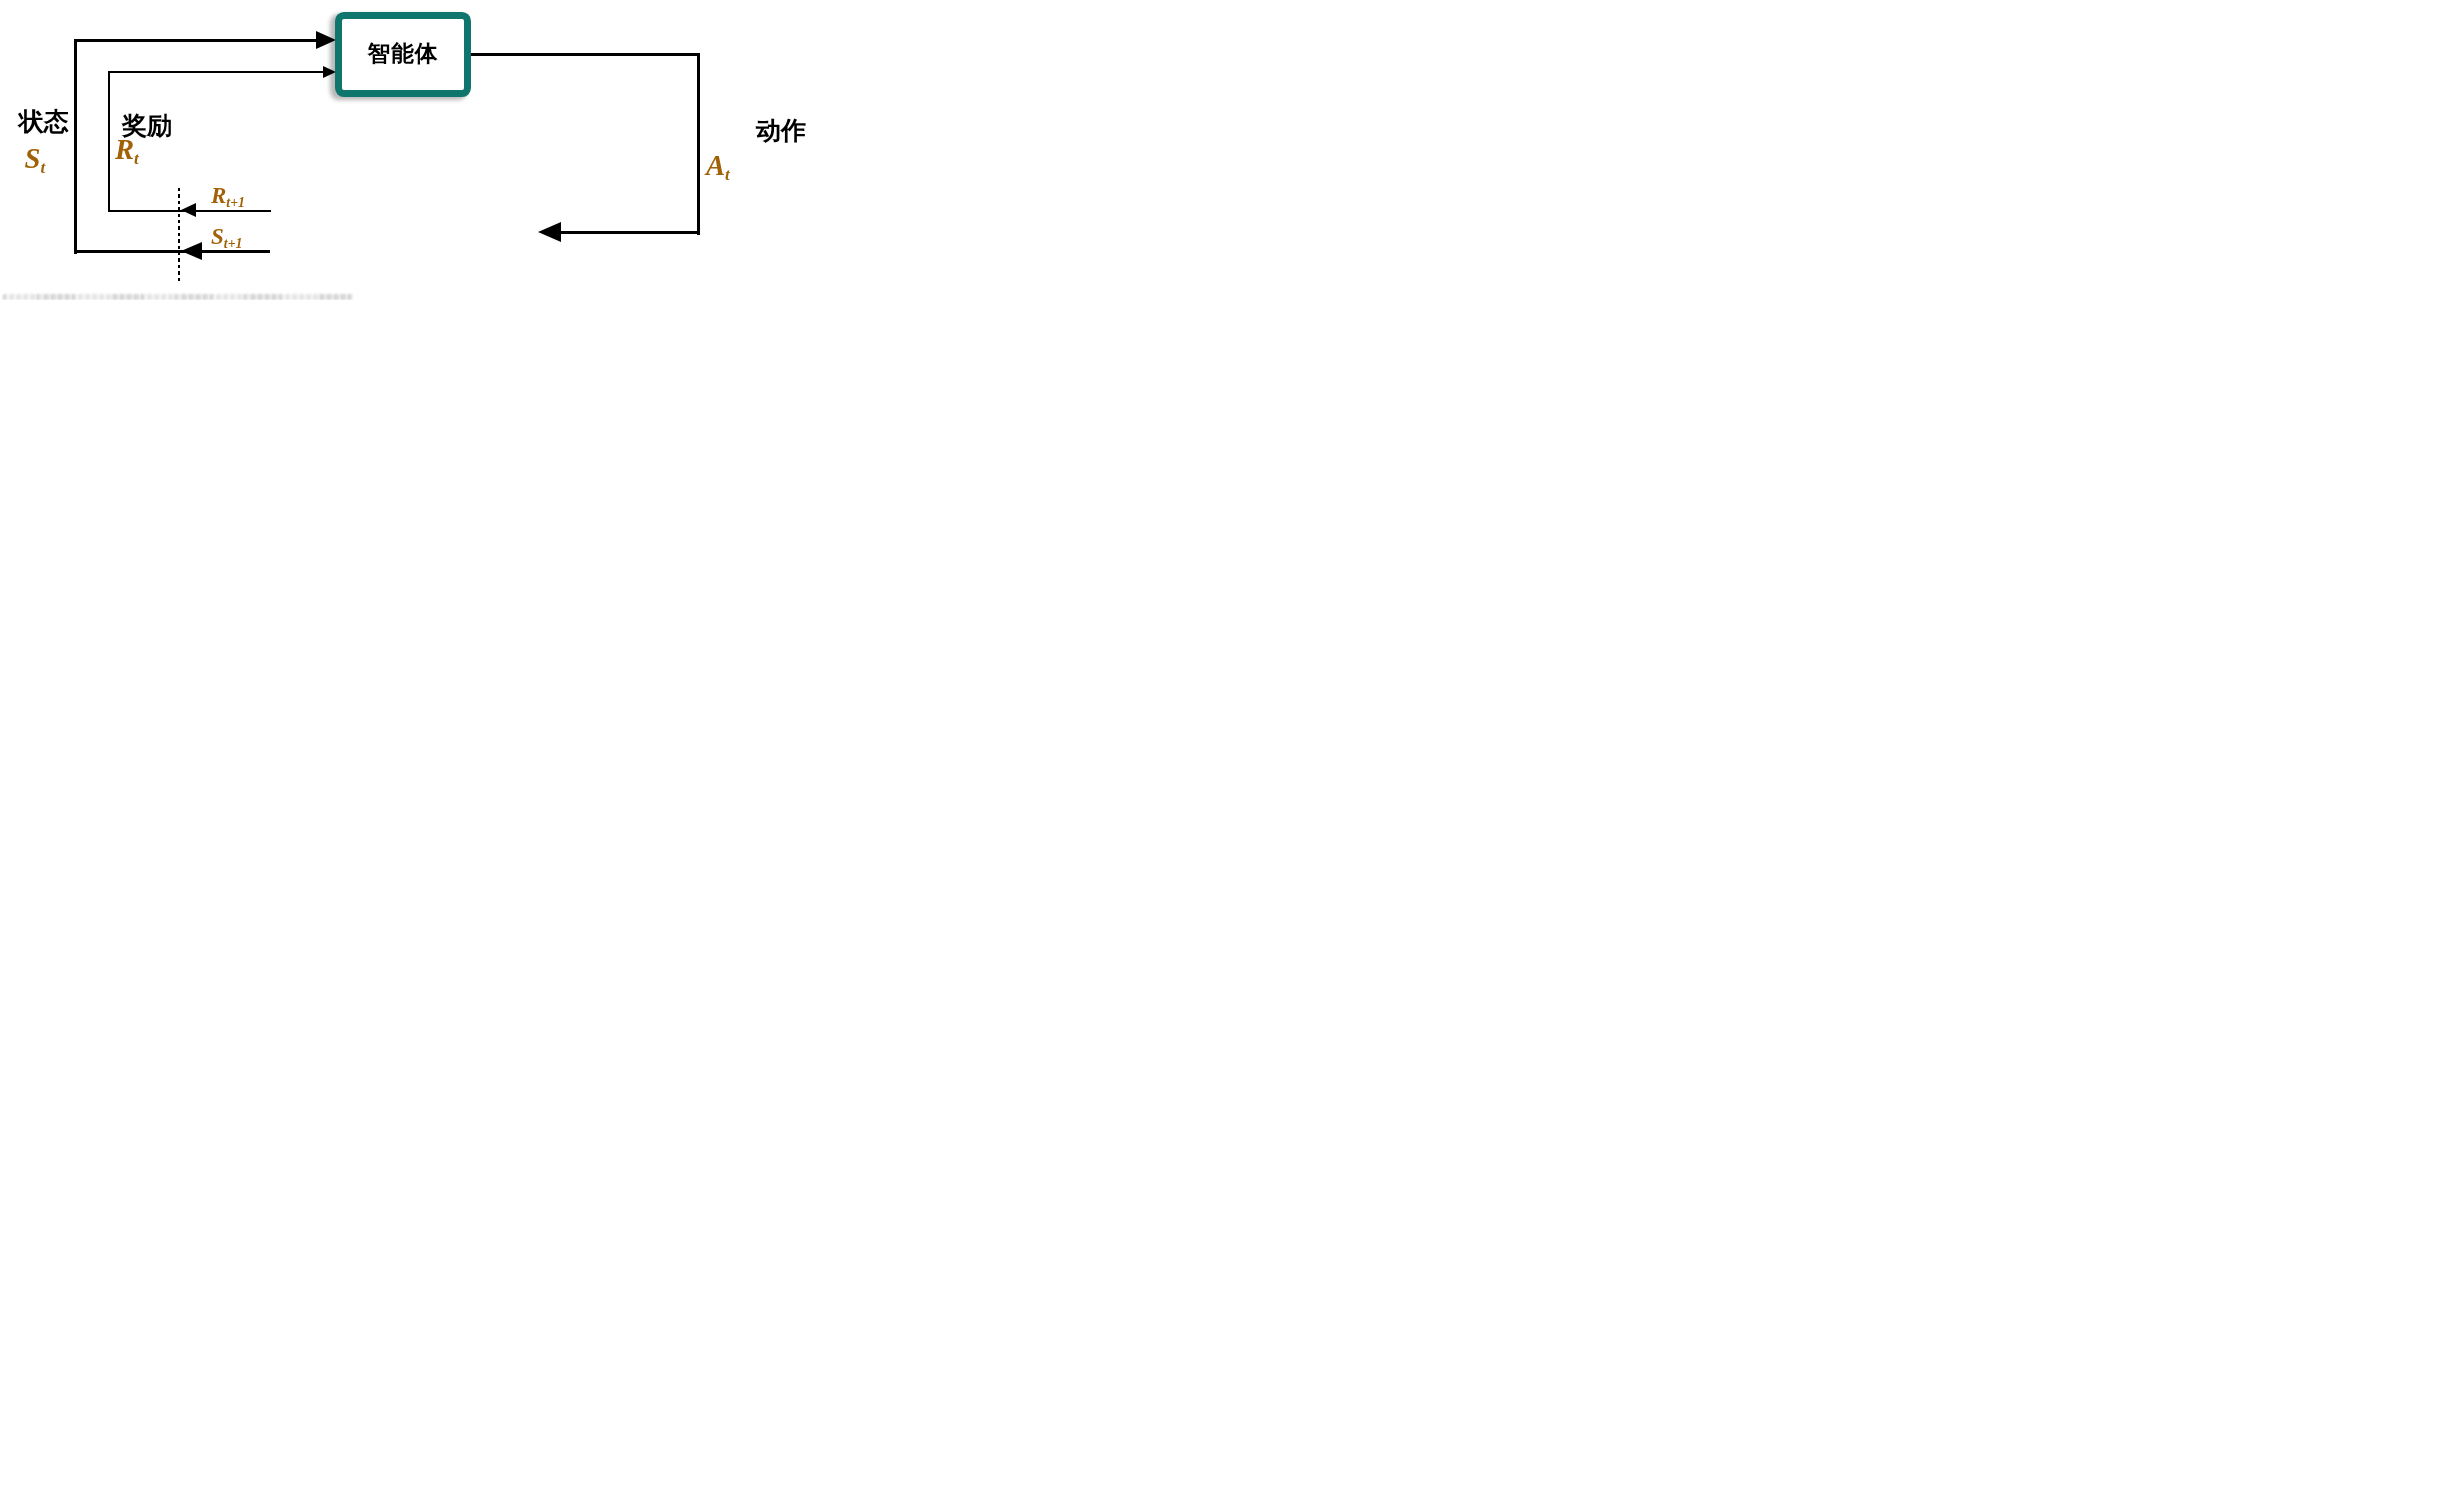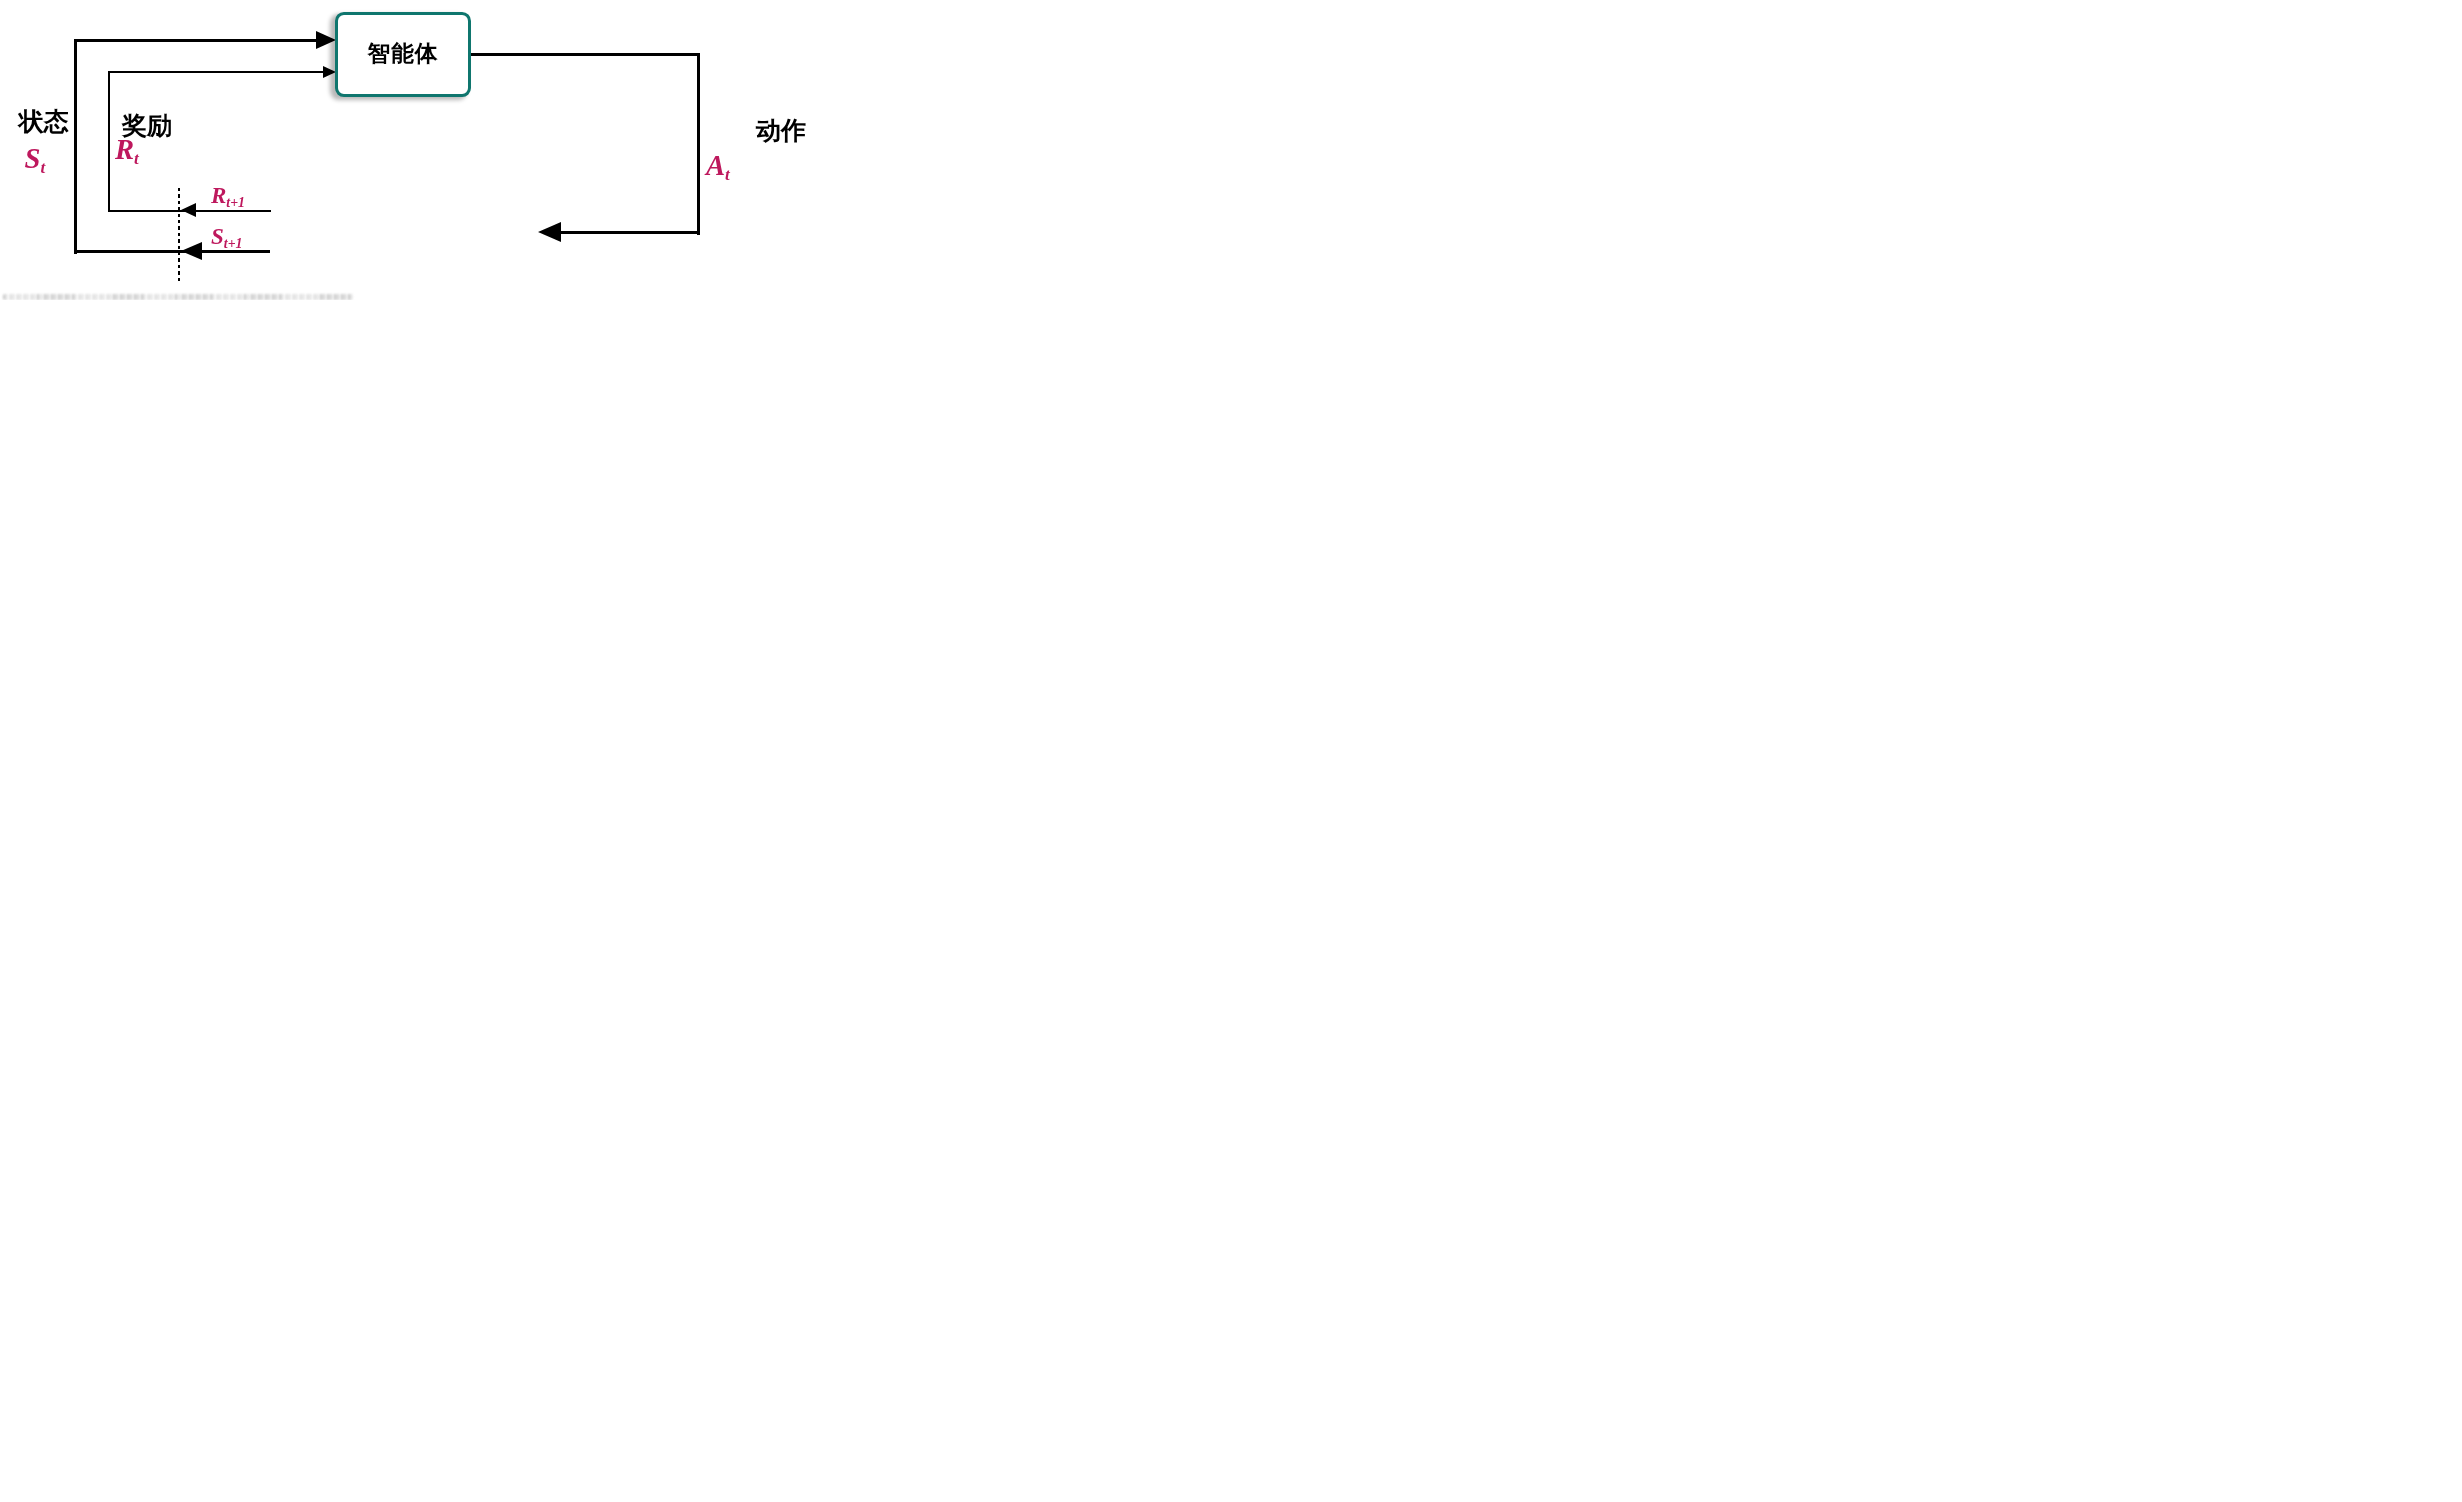--- a/index.html
+++ b/index.html
@@ -8,30 +8,30 @@
     transform-origin:0 0;transform:scale(calc(100vw / 1600));
     font-family:"Liberation Serif","DejaVu Serif",serif;
     filter:blur(0.4px);
   }
   .line{position:absolute;background:#000;}
   .dashline{
     position:absolute;width:1.5px;
     background:repeating-linear-gradient(to bottom,#000 0 3.4px,transparent 3.4px 6.4px);
   }
   .box{
-    position:absolute;box-sizing:border-box;border:3px solid #0f766e;border-radius:8.9px;
+    position:absolute;box-sizing:border-box;border:7px solid #0f766e;border-radius:8.9px;
     background:#fff;display:flex;align-items:center;justify-content:center;
   }
   #agent-box{left:335px;top:11.8px;width:136px;height:85px;box-shadow:-4.4px 2.5px 4.4px rgba(0,0,0,0.28);}
   #env-box{left:270px;top:186px;width:268px;height:91px;border-radius:10.8px;
     box-shadow:-3.4px 3px 4.4px rgba(0,0,0,0.30), 0 4.4px 5.9px rgba(0,0,0,0.42);}
   .boxlabel{font-size:22.7px;font-weight:700;color:#000;letter-spacing:1px;line-height:1;}
   .arrow{position:absolute;width:0;height:0;}
   .cjk{position:absolute;font-size:25px;font-weight:700;color:#000;line-height:1;white-space:nowrap;}
-  .math{position:absolute;color:#be185d;font-style:italic;font-weight:600;line-height:1;white-space:nowrap;}
+  .math{position:absolute;color:#a16207;font-style:italic;font-weight:600;line-height:1;white-space:nowrap;}
   .math .sub{font-size:0.60em;font-style:italic;vertical-align:-0.28em;}
   .big{font-size:28.6px;}
   .mid{font-size:23px;}
   #caption-blur-strip{
     position:absolute;left:3px;top:294px;width:351px;height:6.4px;opacity:0.55;
     background:repeating-linear-gradient(90deg,
       rgba(60,60,60,.55) 0 1.5px, rgba(170,170,170,.25) 1.5px 3px,
       rgba(90,90,90,.5) 3px 4.4px, rgba(210,210,210,.15) 4.4px 6.9px);
     filter:blur(0.8px);border-radius:2px;
   }

